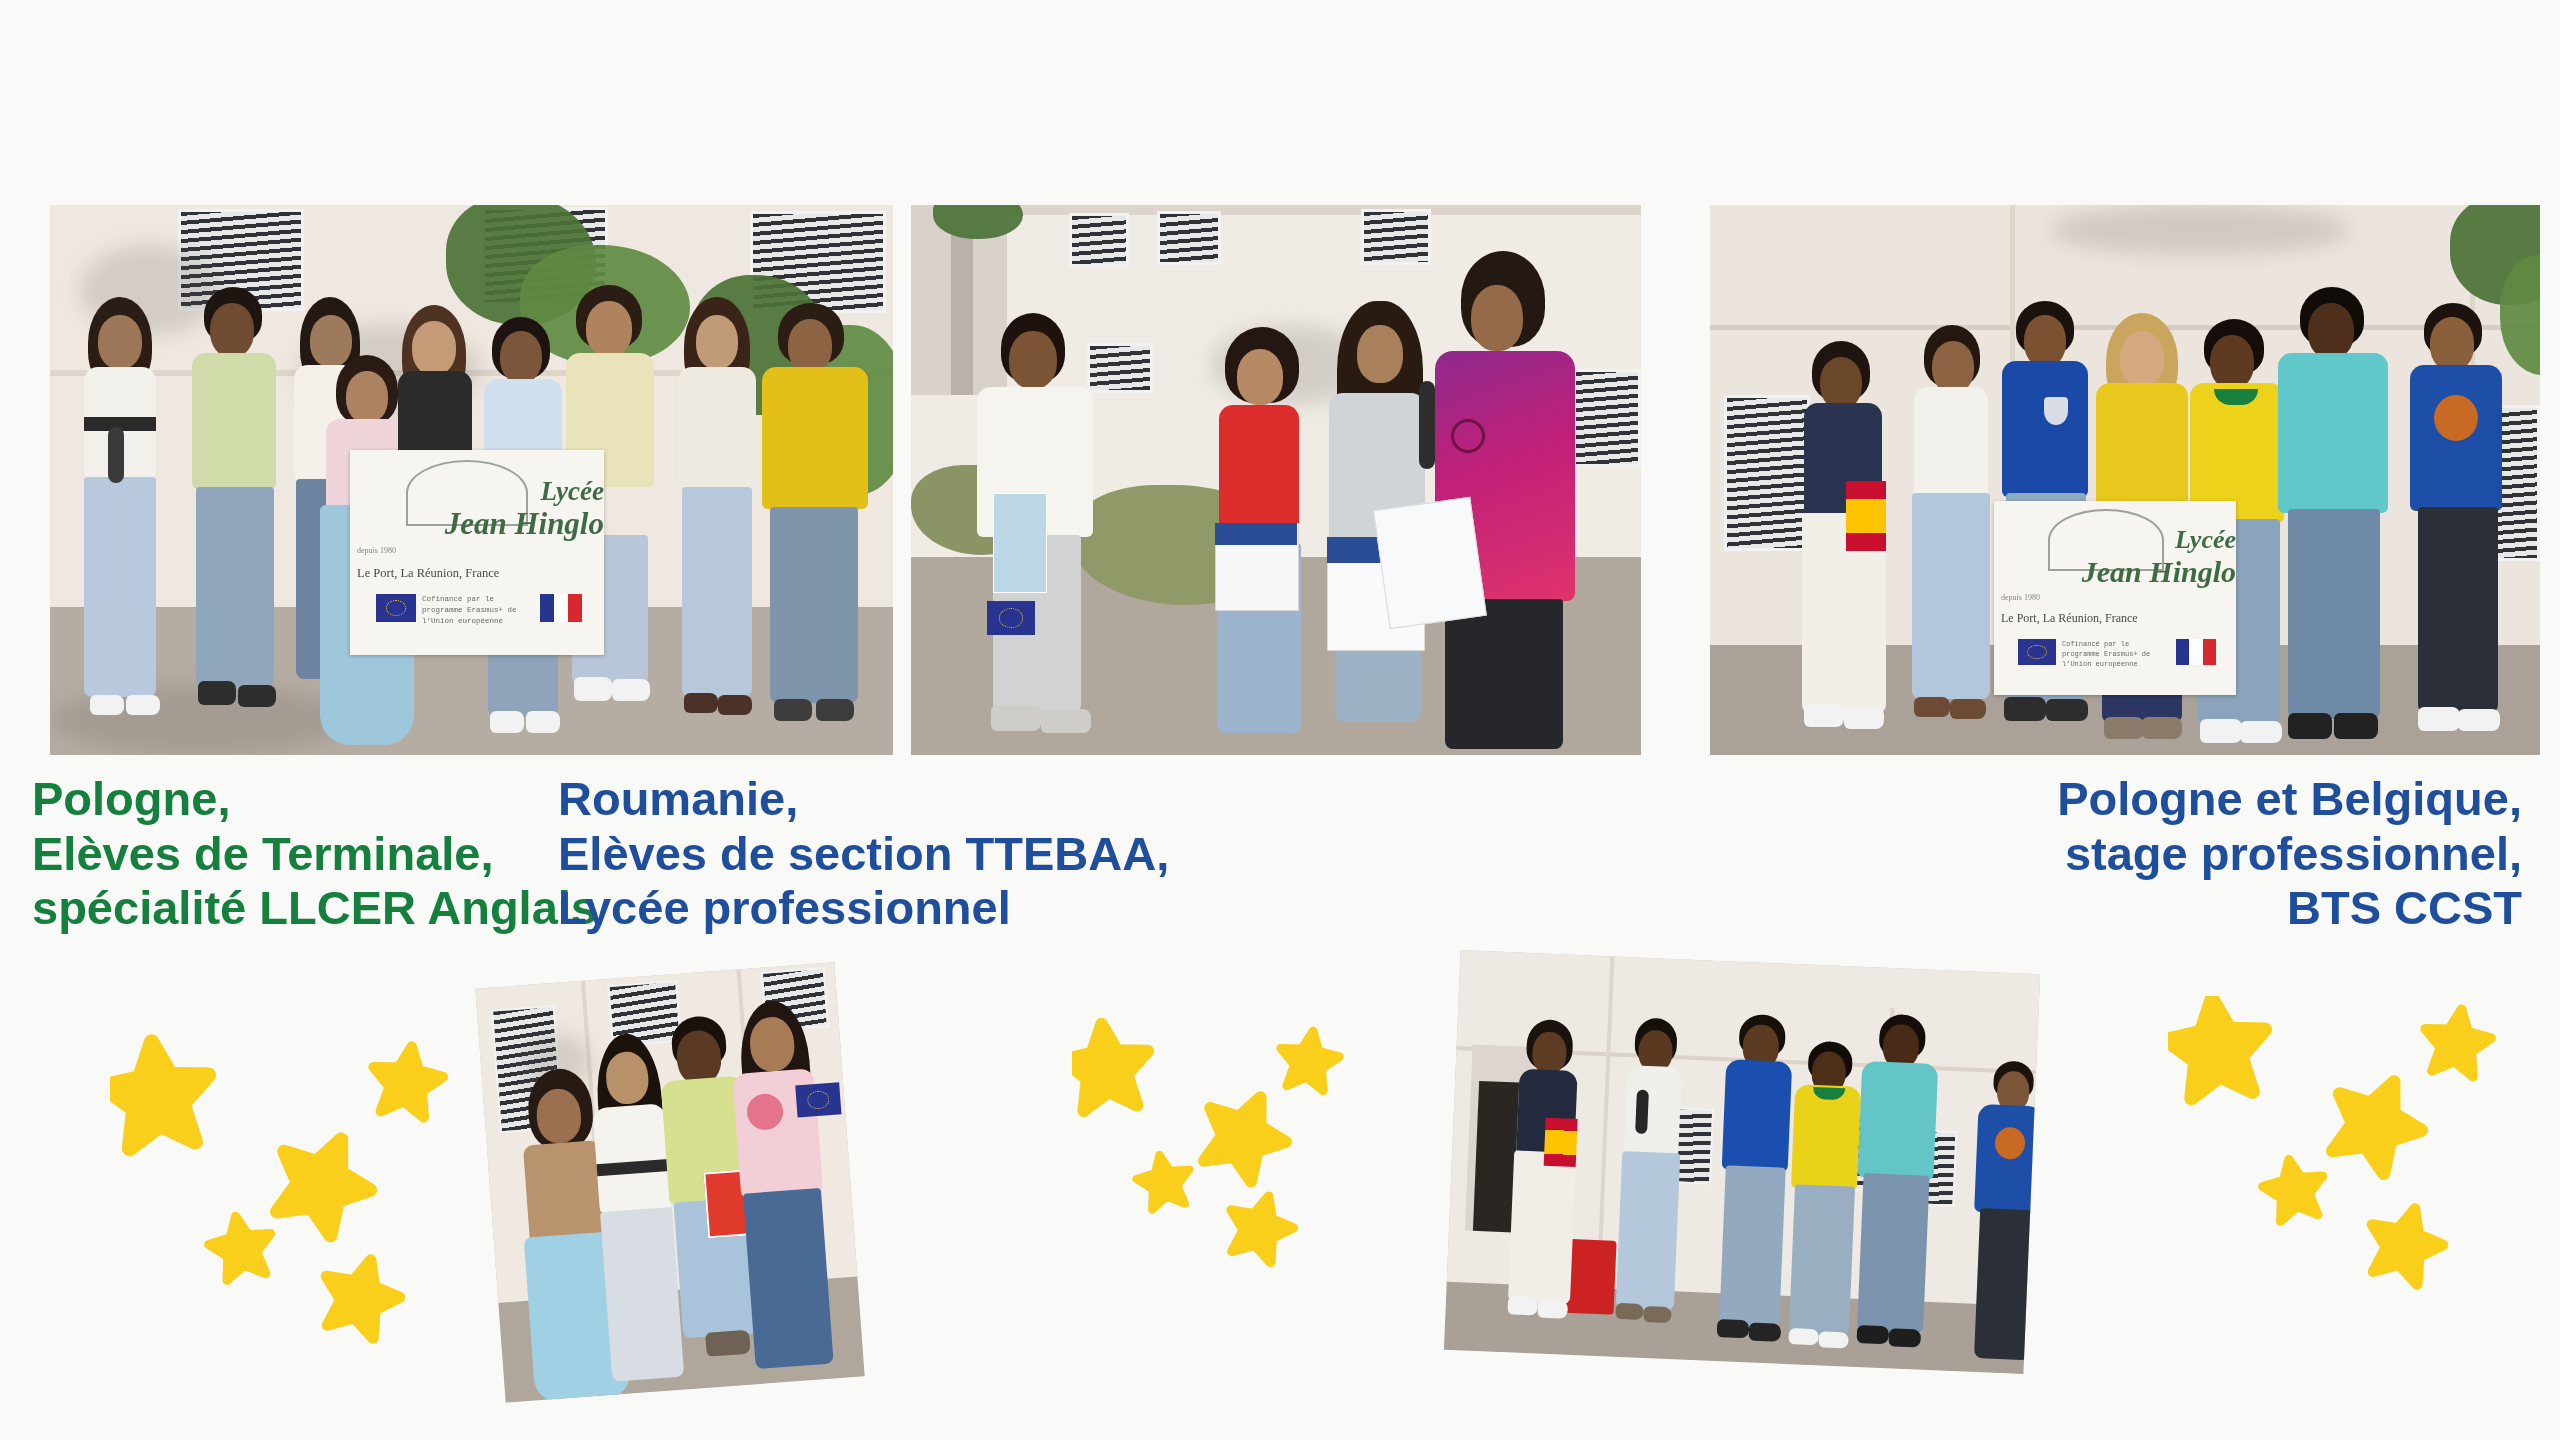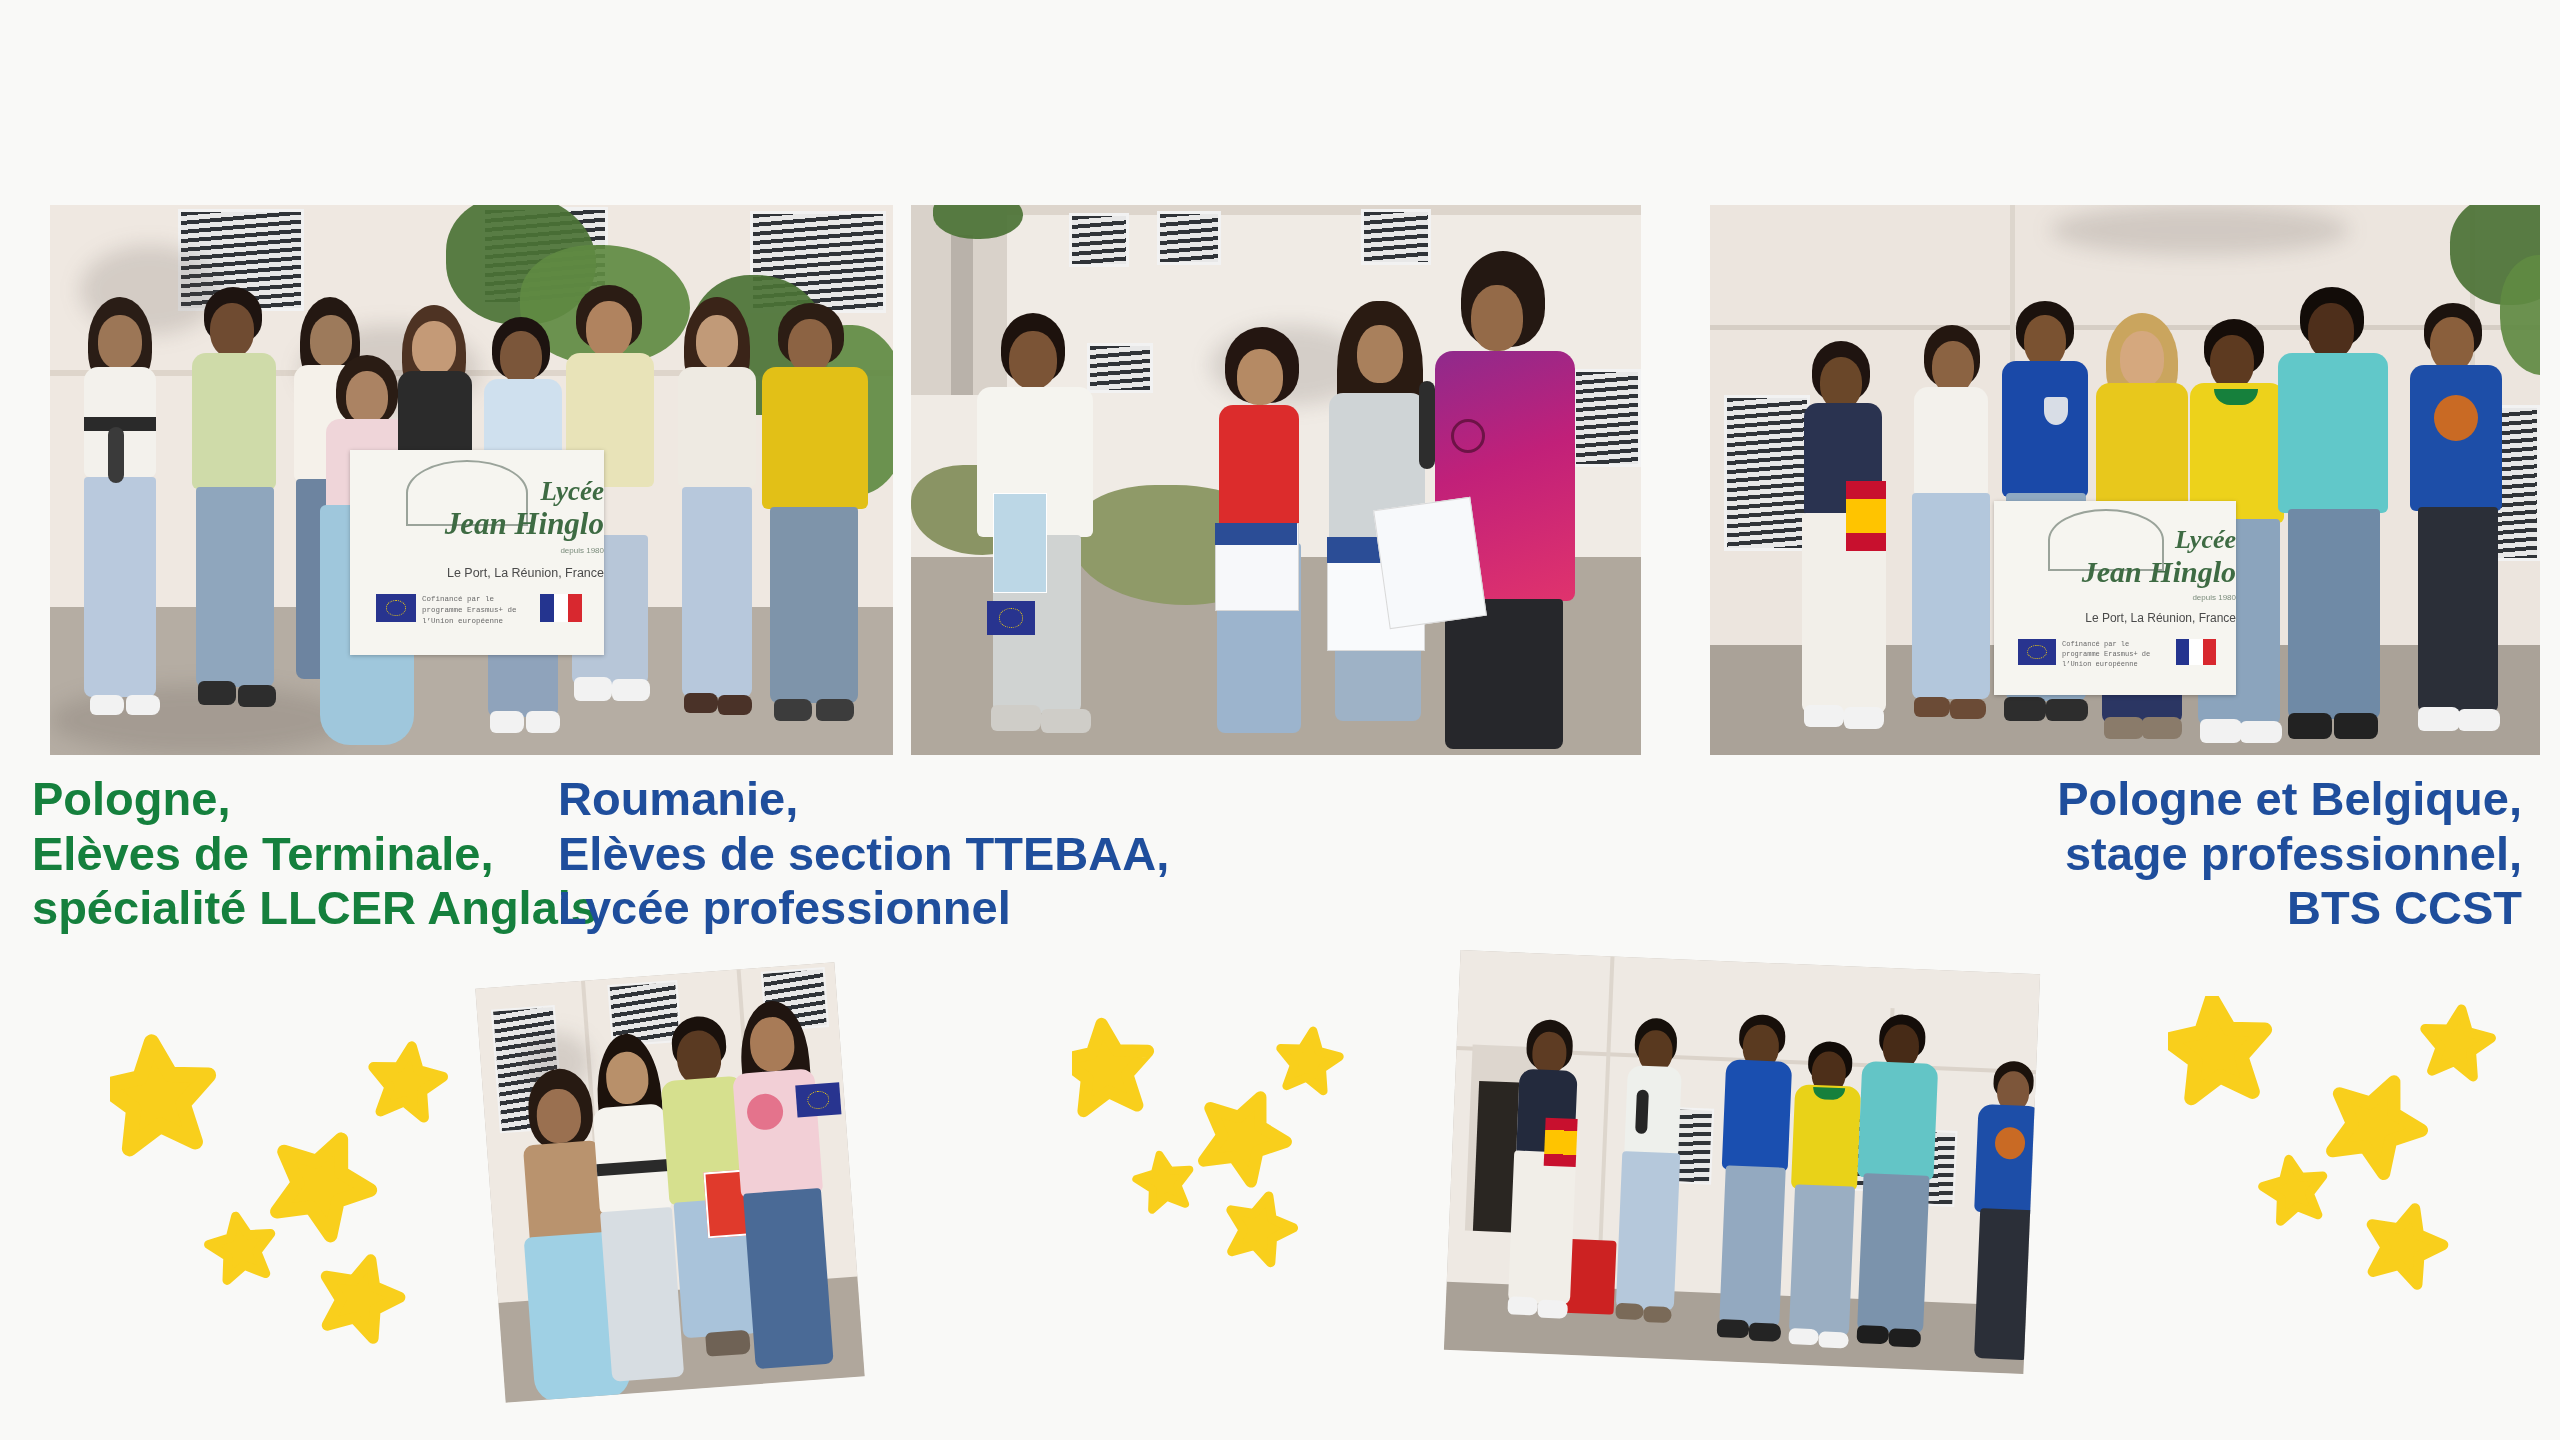--- a/index.html
+++ b/index.html
@@ -48,22 +48,22 @@
   .legs{position:absolute;border-radius:4px 4px 8px 8px;}
   .shoe{position:absolute;border-radius:6px 8px 8px 6px;background:#f2f2f2;}
   .arm{position:absolute;border-radius:8px;}
 
   
   .banner{position:absolute;background:#f6f5f0;box-shadow:0 1px 4px rgba(0,0,0,.25);}
   .banner .bl1,.banner .bl2{
     position:absolute;width:100%;text-align:right;color:#3e6b43;
     font-family:"Liberation Serif",serif;font-style:italic;font-weight:700;
   }
-  .banner .bsub{position:absolute;width:100%;text-align:right;color:#4a4a4a;
-    font-family:Liberation Sans, sans-serif;}
+  .banner .bsub{position:absolute;width:100%;text-align:left;color:#4a4a4a;
+    font-family:Liberation Serif, serif;padding-left:7px;}
   .banner .btiny{position:absolute;color:#6a6a6a;font-family:Liberation Mono, monospace;}
   .banner .arch{position:absolute;border:2px solid #9aa39a;border-radius:50% 50% 0 0;}
   .euflag{position:absolute;background:#28348f;}
   .euflag .ring{position:absolute;inset:22% 24%;border:1.5px dotted #f5d20e;border-radius:50%;}
   .frflag{position:absolute;background:linear-gradient(90deg,#24348f 0 33.3%,#ffffff 33.3% 66.6%,#d8282f 66.6% 100%);}
   .esflag{position:absolute;background:linear-gradient(180deg,#c8102e 0 25%,#ffc400 25% 75%,#c8102e 75% 100%);}
 
   
   .caption{
     position:absolute;color:#1f4e9c;font-weight:700;

